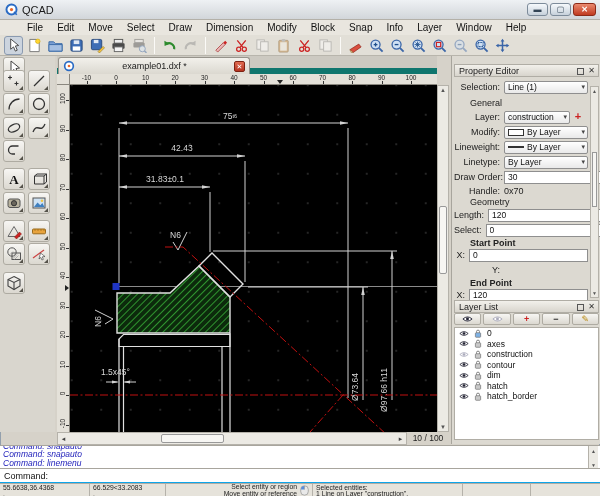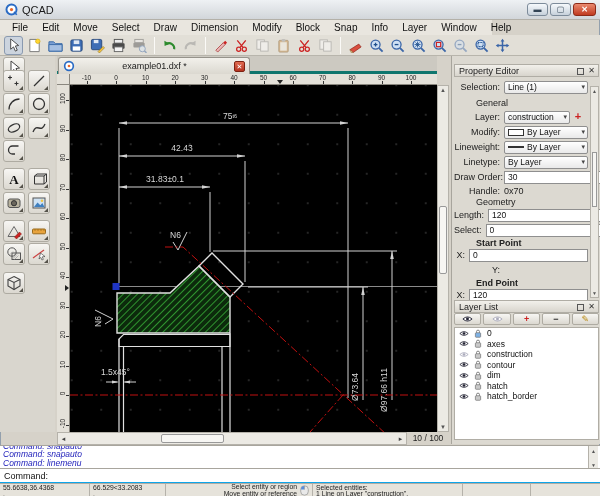--- a/index.html
+++ b/index.html
@@ -12,22 +12,22 @@
     background:linear-gradient(#eef1f4,#d2d6da); border-bottom:1px solid #b3b0a8;
     display:flex; align-items:center; padding-left:5px; }
   #titlebar .appicon { width:13px; height:13px; margin-right:4px; }
   #titlebar .title { font-size:11px; color:#1a1a1a; }
   .winbtn { position:absolute; top:3px; height:13px; width:21px; border:1px solid #7d8b9a; border-radius:3px;
     background:linear-gradient(#f6f9fc,#c7d1db); font-size:8px; line-height:11px; text-align:center; color:#345; }
   #btn-min { right:52px; } #btn-max { right:29px; }
   #btn-close { right:4px; width:23px; background:linear-gradient(#ea8a70,#c03a20); color:#fff; border-color:#8c2a18; font-weight:bold; }
 
   
-  #menubar { position:absolute; left:0; top:20px; width:492px; height:15px; background:#e9e6df;
-    display:flex; align-items:center; padding-left:5px; }
+  #menubar { position:absolute; left:0; top:20px; width:600px; height:15px; background:#e9e6df;
+    display:flex; align-items:center; padding-left:20px; }
   .menu-item { font-size:10px; color:#111; padding:1px 7px; }
 
   
   #toolbar { position:absolute; left:0; top:35px; width:600px; height:21px; background:#e2dfd7;
     border-bottom:1px solid #b8b5ac; display:flex; align-items:center; padding-left:3px; }
   .tbtn { width:19px; height:19px; border:1px solid transparent; border-radius:3px; margin:0 1px;
     display:flex; align-items:center; justify-content:center; }
   .tbtn svg { width:15px; height:15px; }
   .tbtn.pressed { border:1px solid #8a9ab0; background:#ccd4de; }
   .tbtn.disabled { opacity:.45; }
@@ -36,21 +36,21 @@
   
   #palette { position:absolute; left:0; top:56px; width:55px; height:376px; background:#d9d6ce; }
   .pal-btn { position:absolute; width:22px; height:22px; border:1px solid #aeaba2; border-radius:3px;
     background:linear-gradient(#f7f6f3,#dbd8d0); display:flex; align-items:center; justify-content:center; }
   .pal-btn svg { width:16px; height:16px; }
   .pal-btn .corner { position:absolute; right:1px; bottom:1px; width:0; height:0;
     border-left:4px solid transparent; border-bottom:4px solid #55524a; }
 
   
   #tabbar { position:absolute; left:57px; top:56px; width:380px; height:18px; background:#ccc9c1;
-    border-bottom:3px solid #0f766e; }
+    border-bottom:6px solid #0f766e; }
   #tab { position:absolute; left:1px; top:1px; width:192px; height:17px;
     background:linear-gradient(#f2f0eb,#dbd8d0); border:1px solid #96938b; border-bottom:none;
     border-radius:3px 3px 0 0; display:flex; align-items:center; padding:0 4px; }
   #tab .tabicon { width:12px; height:12px; }
   #tab .tablabel { flex:1; text-align:center; font-size:9px; color:#222; }
   #tab-close { width:11px; height:11px; background:linear-gradient(#e06a50,#b53320); border:1px solid #7d2112;
     border-radius:2px; color:#fff; font-size:7px; line-height:9px; text-align:center; }
 
   
   #ruler-corner { position:absolute; left:57px; top:74px; width:13px; height:11px; background:#e4e1d9; border-bottom:1px solid #8a877f; border-right:1px solid #8a877f; }
@@ -80,21 +80,21 @@
 
   
   #dock { position:absolute; left:451px; top:56px; width:149px; height:388px; background:#dcd9d1; border-left:1px solid #a8a59d; }
   .panel-title { position:absolute; left:2px; width:145px; height:13px; background:linear-gradient(#f2f0eb,#d8d5cd);
     border:1px solid #b0ada5; font-size:9px; color:#222; padding-left:4px; line-height:12px; }
   .panel-title .pticons { position:absolute; right:3px; top:2px; display:flex; gap:4px; align-items:center; }
   .float-glyph { width:7px; height:7px; border:1px solid #555; display:inline-block; }
   .close-glyph { font-size:8px; color:#333; line-height:8px; }
   .prow { position:absolute; left:2px; width:134px; height:14px; display:flex; align-items:center; }
   .plabel { width:50px; text-align:right; font-size:9px; color:#222; padding-right:4px; white-space:nowrap; }
-  .psection { position:absolute; left:24px; font-size:9px; color:#222; }
+  .psection { position:absolute; left:18px; font-size:9px; color:#222; }
   .pbold { font-weight:bold; }
   .dropdown { flex:1; height:13px; background:linear-gradient(#fff,#e9e9e9); border:1px solid #8f8f8f; border-radius:2px;
     font-size:8.5px; color:#111; display:flex; align-items:center; padding:0 3px; position:relative; }
   .dropdown .dd-arrow { position:absolute; right:2px; top:1px; font-size:7px; color:#444; }
   .swatch { width:16px; height:7px; background:#fff; border:1px solid #333; margin-right:3px; }
   .lwline { width:16px; height:0; border-top:2px solid #333; margin-right:3px; }
   .pinput { flex:1; height:13px; background:#fff; border:1px solid #8f8f8f; font-size:8.5px; color:#111; padding:0 3px; font-family:"Liberation Sans",sans-serif; }
   .ptext { font-size:9px; color:#222; }
   .plusbtn { width:12px; height:12px; margin-left:2px; color:#c22; font-weight:bold; font-size:11px; line-height:11px; text-align:center; }
   #prop-scroll { position:absolute; left:138px; top:30px; width:9px; height:212px; background:#eceae4; border:1px solid #b5b2aa; }

